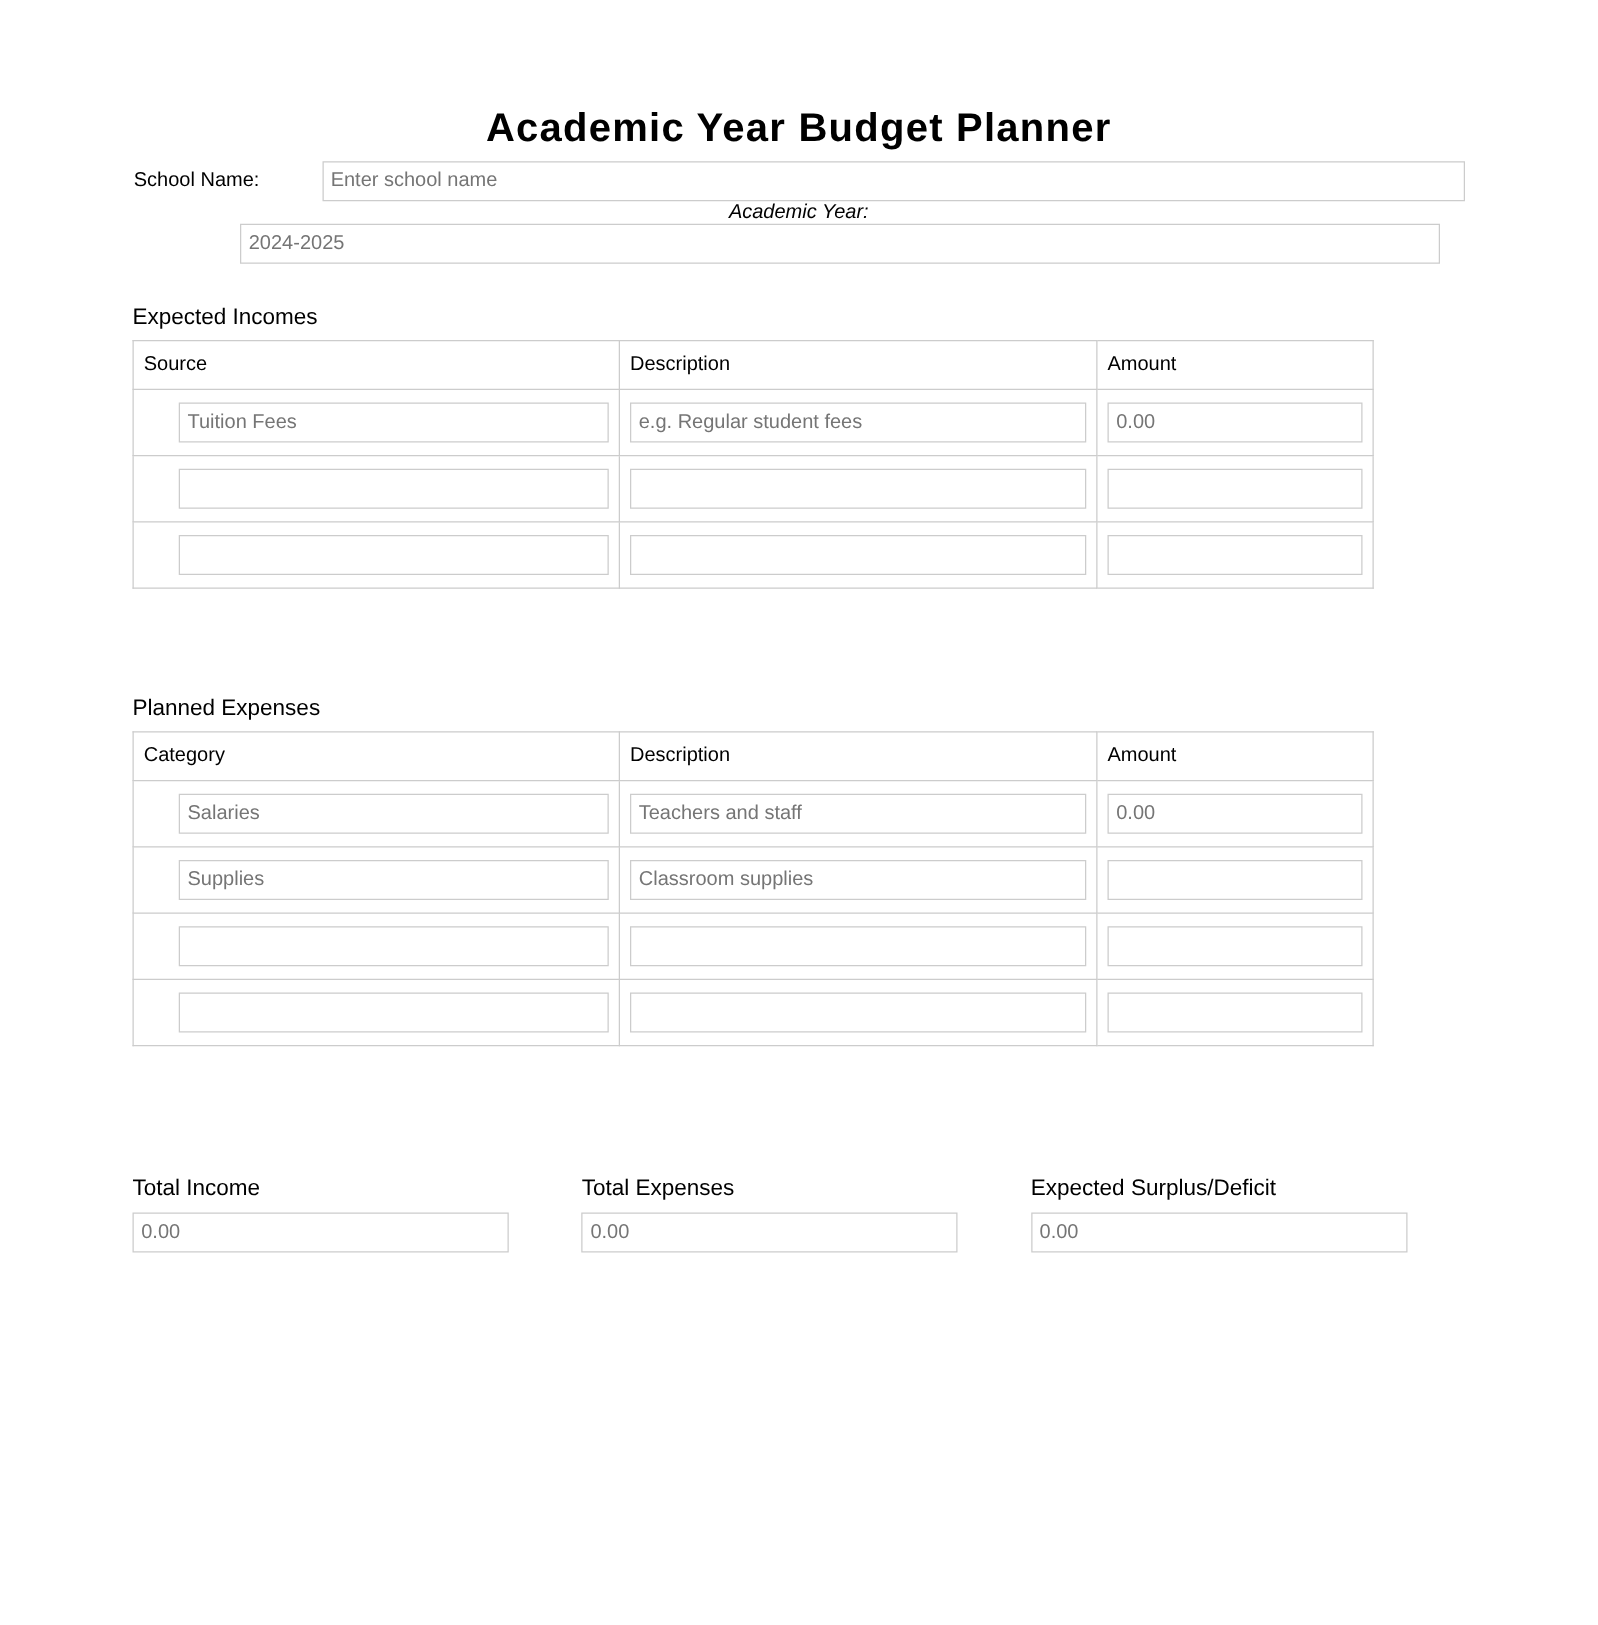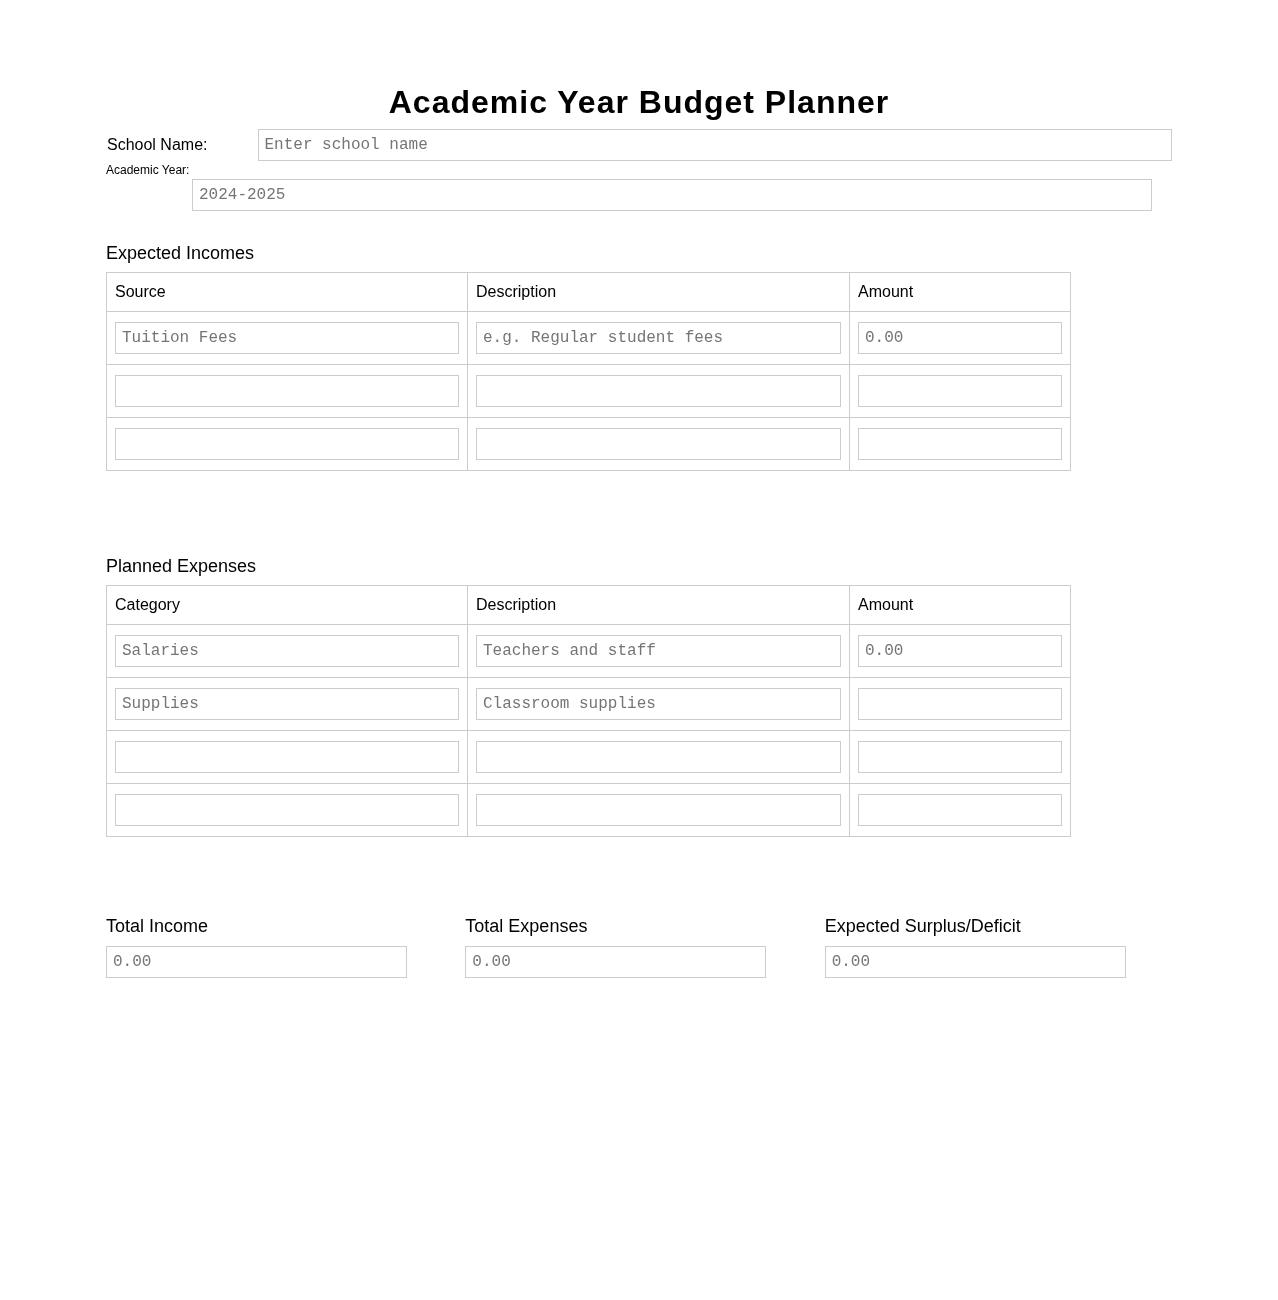--- a/index.html
+++ b/index.html
@@ -19,27 +19,27 @@
     line-height: 40px;
   }
   .school-row {
     position: absolute; top: 129px; left: 1px; width: 1065px; height: 32px;
     display: flex; align-items: center; gap: 44px;
   }
   .school-row label { font-size: 16px; margin-right: 6px; white-space: nowrap; }
   .school-row input { flex: 1; height: 32px; }
   .year-label {
     position: absolute; top: 160px; left: 0; width: 1066px;
-    font-size: 12px; line-height: 20px;
+    text-align: center; font-size: 16px; line-height: 20px; font-style: italic;
   }
   .year-input {
     position: absolute; top: 179px; left: 53px; width: 960px; height: 32px; margin-left: 33px;
   }
   input {
-    font-family: Liberation Mono, monospace;
+    font-family: Liberation Sans, sans-serif;
     font-size: 16px;
     border: 1px solid #cccccc;
     padding: 4px 6px;
     color: #000;
     background: #fff;
     outline: none;
   }
   input::placeholder { color: #757575; }
   .section-title {
     position: absolute; left: 0; font-size: 18px; line-height: 22px;
@@ -50,25 +50,25 @@
     font-size: 16px;
     padding-left: 24px;
   }
   th, td { border: 1px solid #cccccc; padding: 0 8px; text-align: left; }
   th { font-weight: normal; height: 39px; }
   td { height: 53px; }
   col.c1 { width: 399px; }
   col.c2 { width: 422px; }
   col.c3 { width: 245px; }
   td input { height: 32px; display: block; }
-  td.col1 input { width: 344px; }
+  td.col1 input { width: 344px; margin-left: 28px; }
   td.col2 input { width: 365px; }
   td.col3 input { width: 204px; }
   .totals {
-    position: absolute; top: 915px; left: 0; width: 1066px; display: flex; gap: 12px;
+    position: absolute; top: 939px; left: 0; width: 1066px; display: flex; gap: 12px;
   }
   .total-box { width: 366px; }
   .total-box .tlabel { font-size: 18px; line-height: 22px; height: 31px; }
   .total-box input { width: 301px; height: 32px; }
 </style>
 </head>
 <body>
 
 <div class="container">
 

